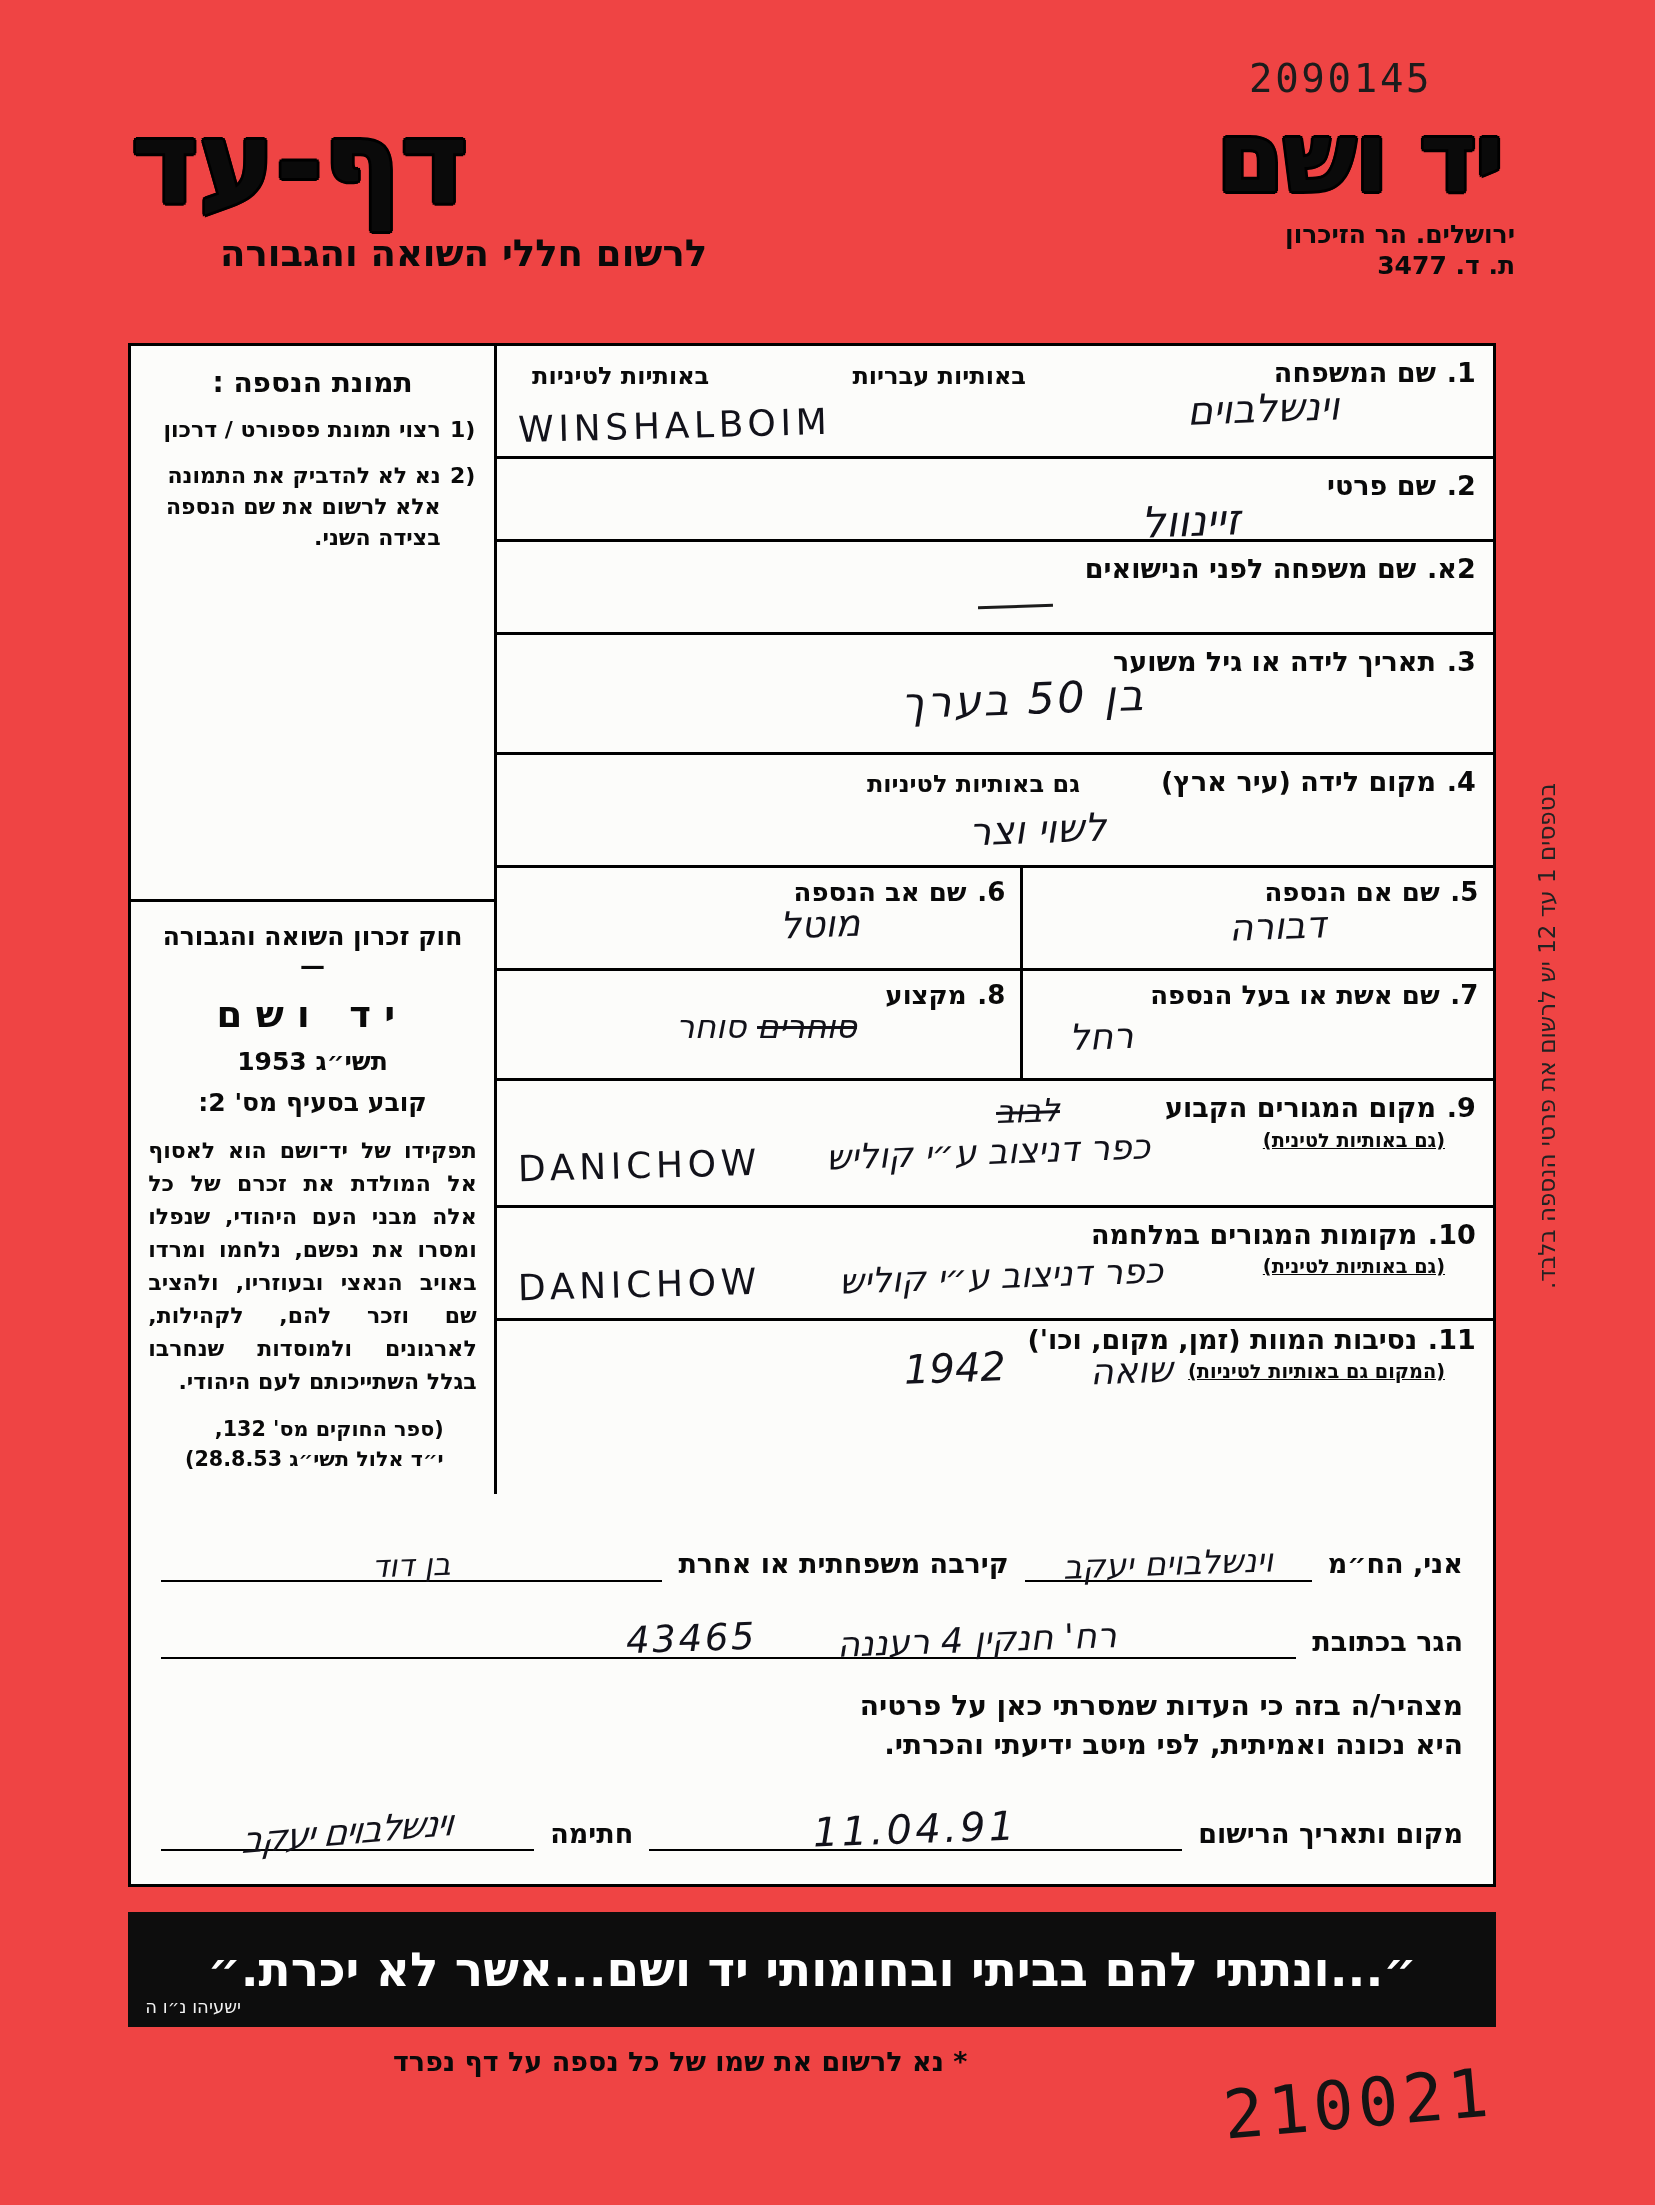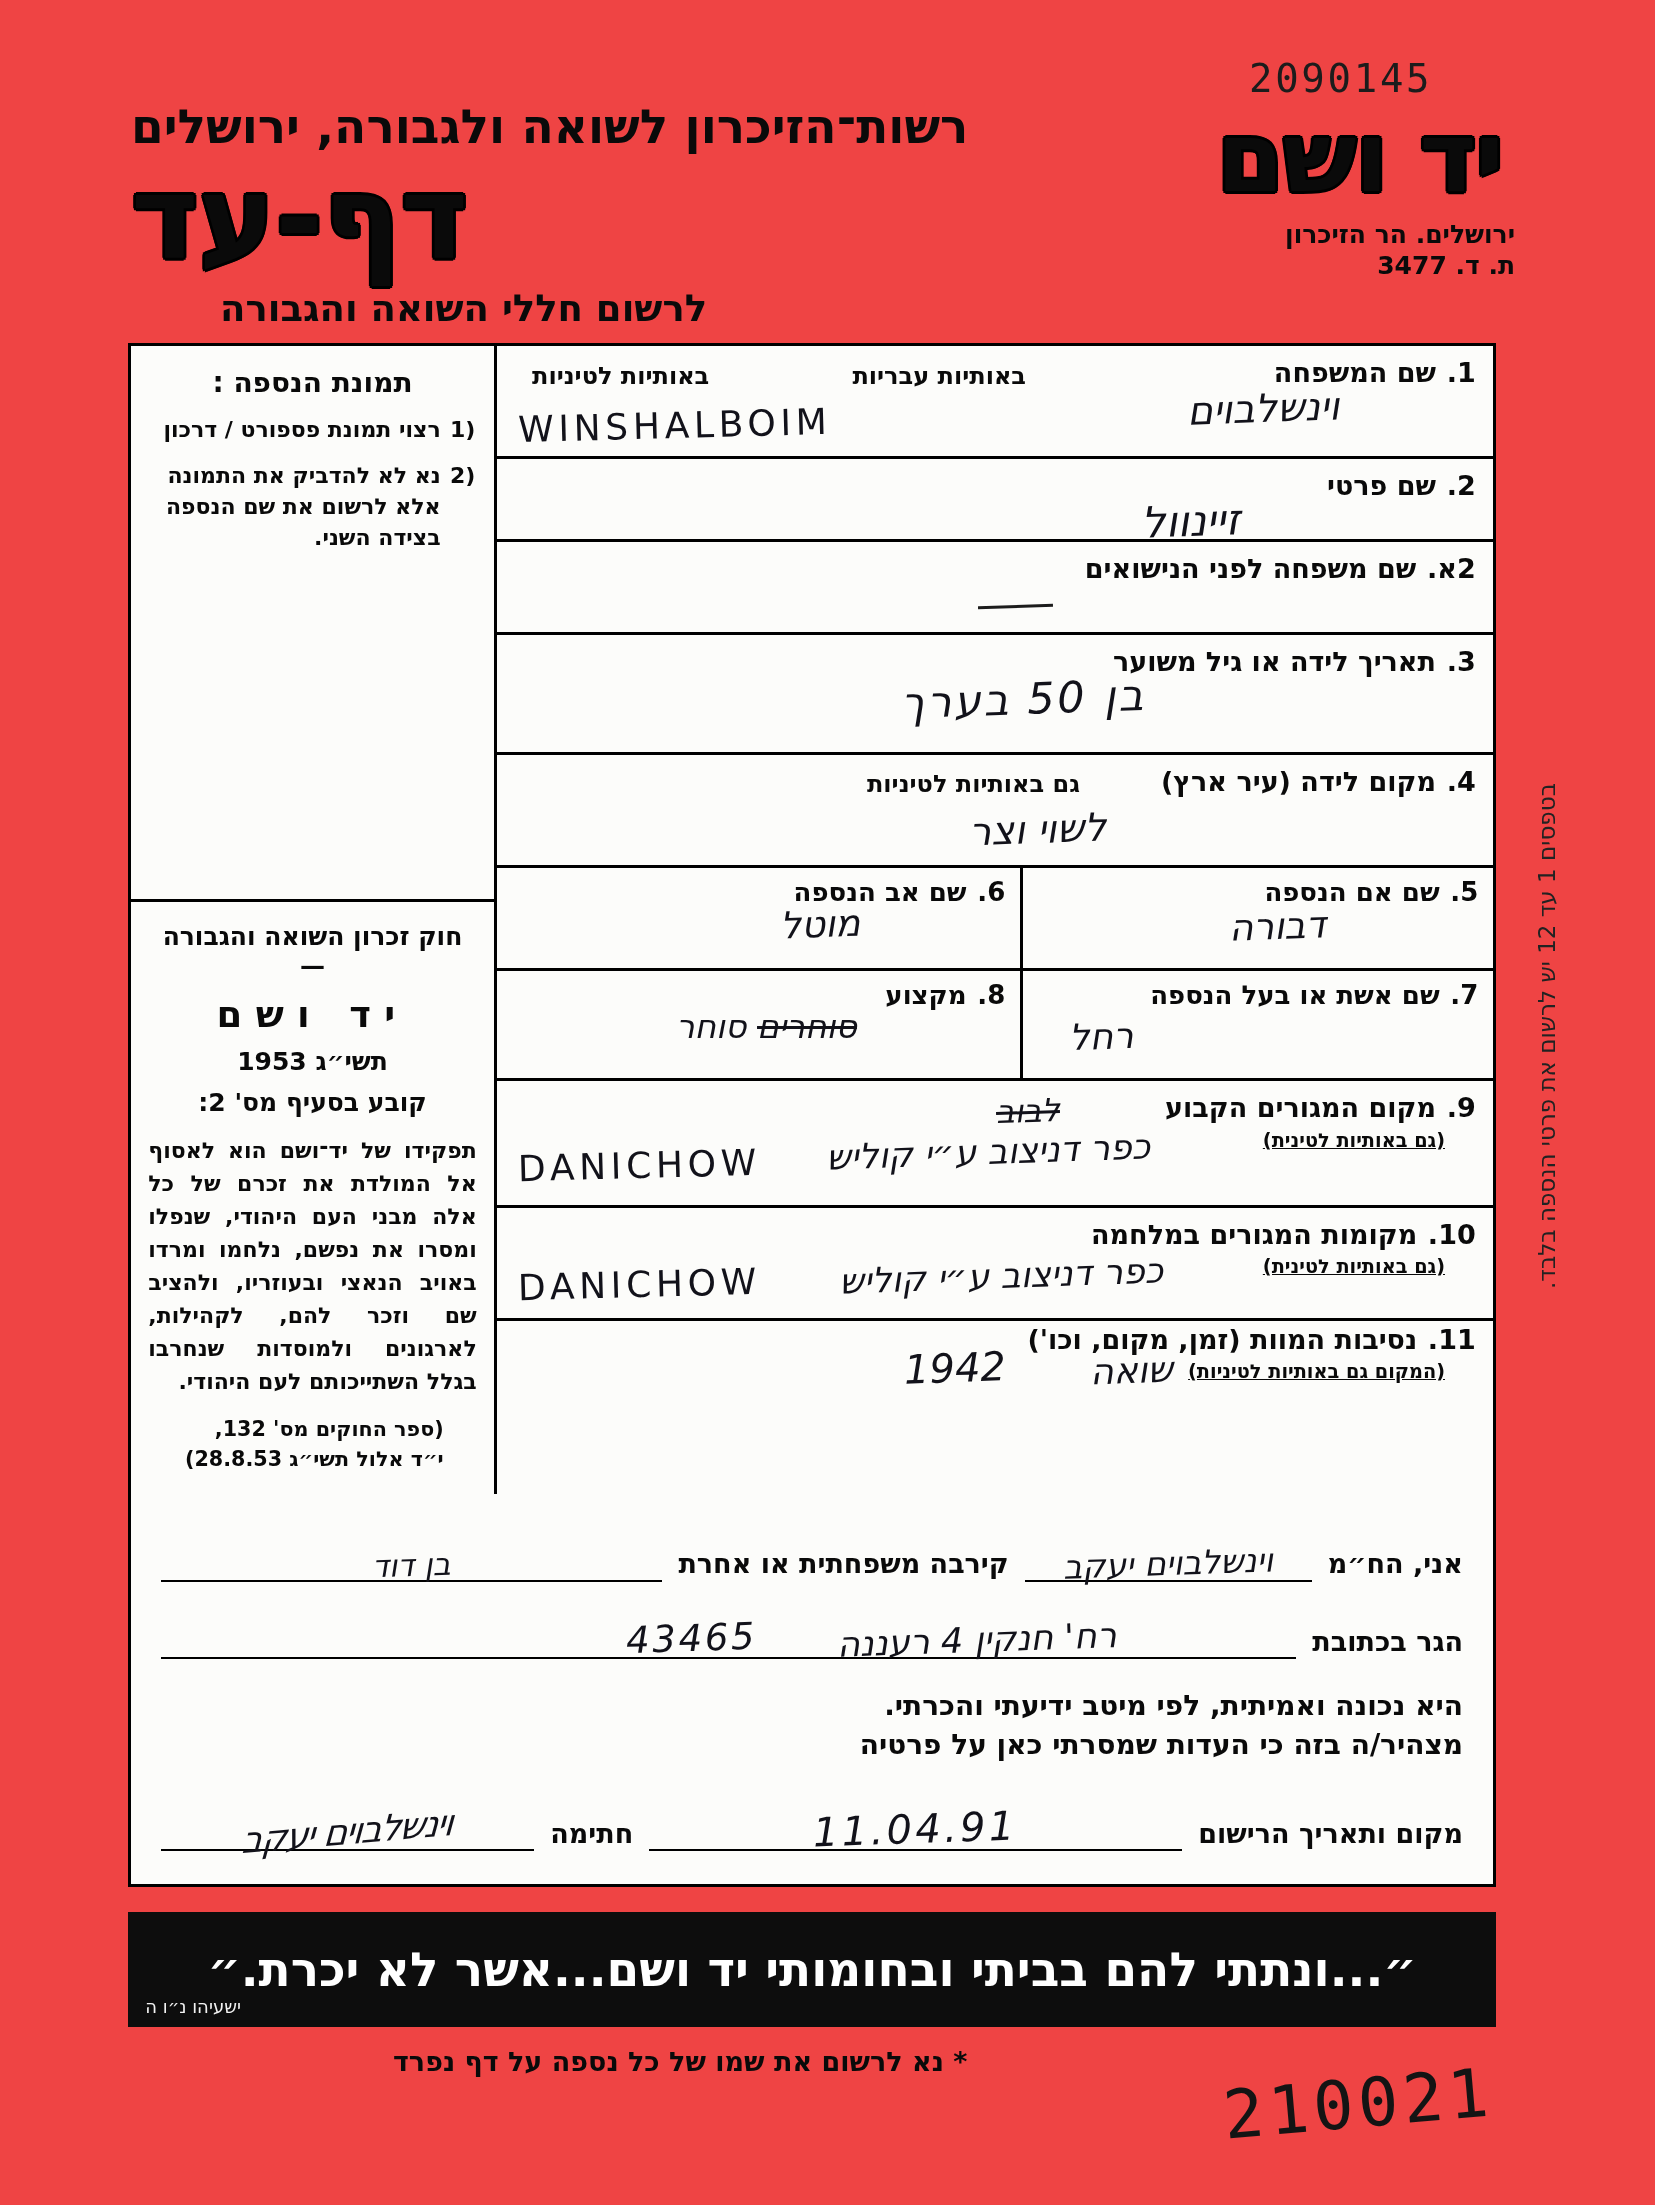--- a/index.html
+++ b/index.html
@@ -118,21 +118,20 @@
 
   <div class="stamp-top mono">2090145</div>
 
   <div class="logo-block">
     <div class="logo-text">יד ושם</div>
     <div class="logo-addr">ירושלים. הר הזיכרון</div>
     <div class="logo-addr2">ת. ד. 3477</div>
   </div>
 
   <div class="header-block">
-    <div class="h-authority">רשות־הזיכרון לשואה ולגבורה, ירושלים</div>
     <div class="h-title">דף-עד</div>
     <div class="h-subtitle">לרשום חללי השואה והגבורה</div>
   </div>
 
   <div class="side-note">בטפסים 1 עד 12 יש לרשום את פרטי הנספה בלבד.</div>
 
   <div class="form-wrap">
     <div class="form-box">
       <div class="form-main">
 
@@ -255,22 +254,22 @@
             </span>
         </div>
         <div class="decl-row rowB">
           <span class="dlabel">הגר בכתובת</span>
           <span class="blank blankB">
             <span class="hw hw-addr">רח' חנקין 4 רעננה</span>
             <span class="hw hw-zip">43465</span>
           </span>
         </div>
         <div class="statement">
+          <div>מצהיר/ה בזה כי העדות שמסרתי כאן על פרטיה</div>
           <div>היא נכונה ואמיתית, לפי מיטב ידיעתי והכרתי.</div>
-          <div>מצהיר/ה בזה כי העדות שמסרתי כאן על פרטיה</div>
         </div>
         <div class="decl-row rowD">
           <span class="dlabel">מקום ותאריך הרישום</span>
           <span class="blank blankD1">
               <span class="hw hw-date">11.04.91</span>
             </span>
           <span class="dlabel">חתימה</span>
           <span class="blank blankD2">
               <span class="hw hw-sig">וינשלבוים יעקב</span>
             </span>

